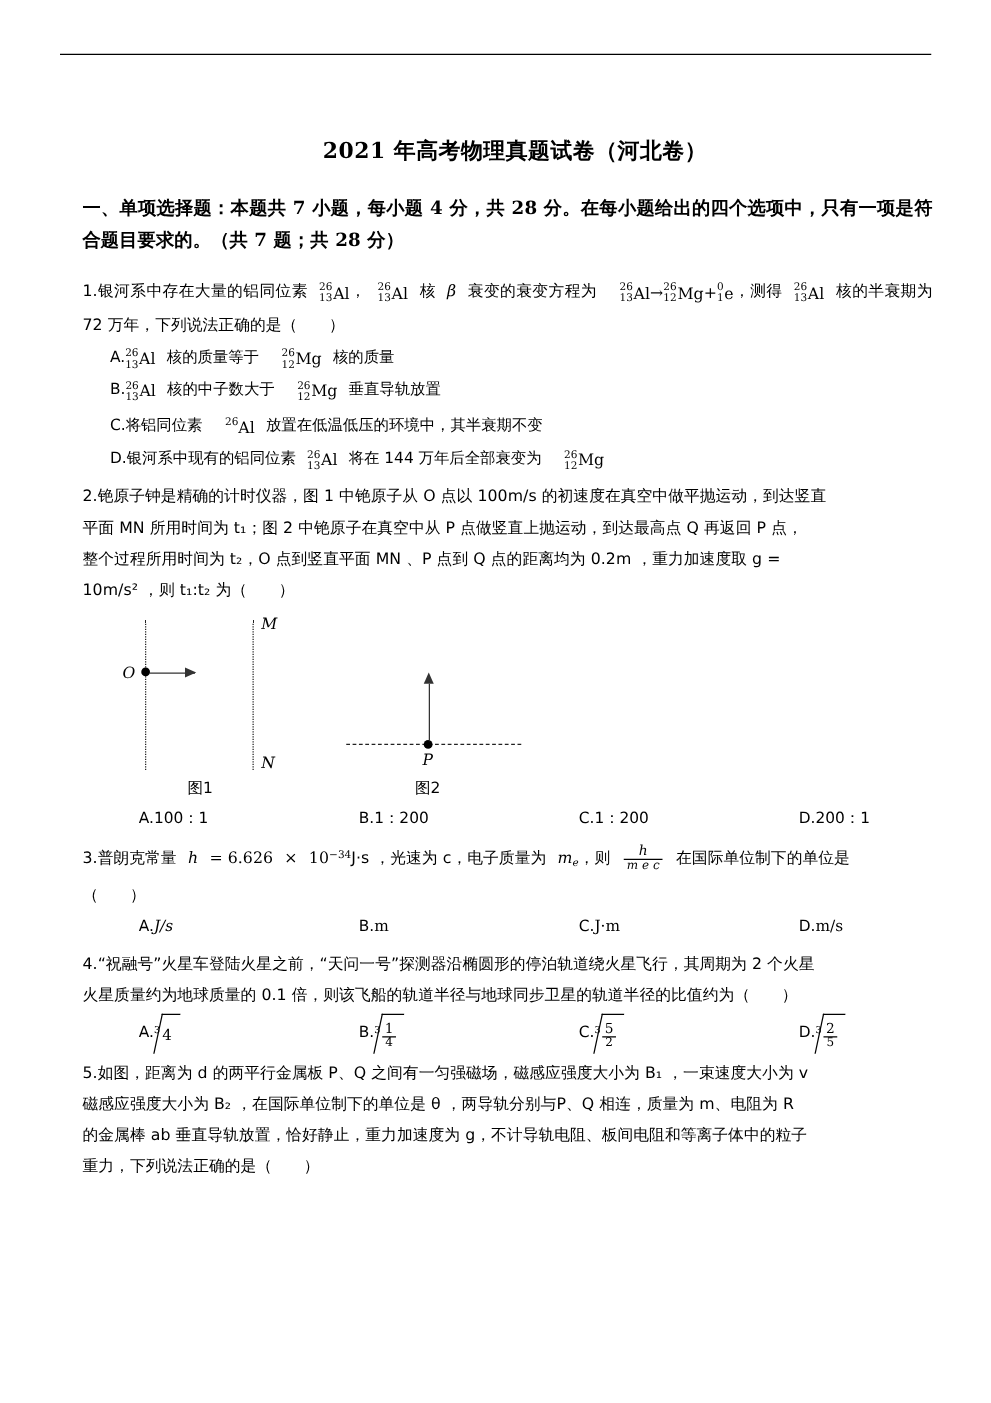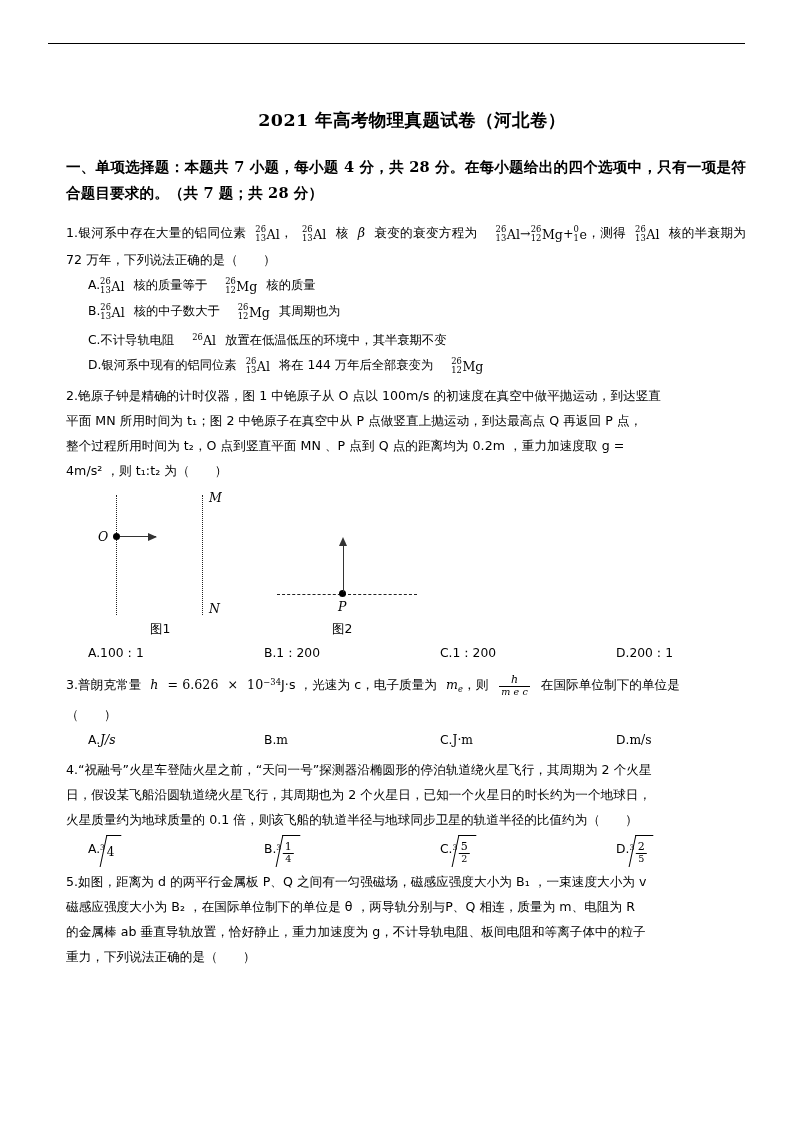--- a/index.html
+++ b/index.html
@@ -62,20 +62,21 @@
   .q-body { letter-spacing: 0.05px; }
   .opts {
     font-size: 12.3px;
     line-height: 25px;
     margin: 0;
     padding-left: 22px;
   }
   .opts-row {
     display: flex;
     line-height: 25px;
+    margin-left: 23px;
   }
   .opts-row > span {
     display: inline-block;
   }
   .oc { width: 176px; }
   .oc:last-child { width: auto; }
   i, .it {
     font-family: "DejaVu Serif", "Liberation Serif", serif;
     font-style: italic;
   }
@@ -217,35 +218,35 @@
 
     <div class="q q-body">
       <span>1.银河系中存在大量的铝同位素</span><span class="sp"></span><span class="nuc"><span class="ms"><span>26</span><span>13</span></span><span class="el rm">Al</span></span><span>，</span><span class="sp"></span><span class="nuc"><span class="ms"><span>26</span><span>13</span></span><span class="el rm">Al</span></span><span class="sp"></span><span>核</span><span class="sp"></span><span class="it">β</span><span class="sp"></span><span>衰变的衰变方程为</span><span class="sp-lg"></span><span class="nuc"><span class="ms"><span>26</span><span>13</span></span><span class="el rm">Al</span><span class="rm">→</span><span class="ms"><span>26</span><span>12</span></span><span class="el rm">Mg</span><span class="rm">+</span><span class="ms"><span>0</span><span>1</span></span><span class="el rm">e</span></span><span>，测得</span><span class="sp"></span><span class="nuc"><span class="ms"><span>26</span><span>13</span></span><span class="el rm">Al</span></span><span class="sp"></span><span>核</span><span>的半衰期为 72 万年，下列说法正确的是（　　）</span>
     </div>
 
     <div class="opts">
       <div class="opt-line">
         <span>A.</span><span class="nuc"><span class="ms"><span>26</span><span>13</span></span><span class="el rm">Al</span></span><span class="sp"></span><span>核的质量等于</span><span class="sp-lg"></span><span class="nuc"><span class="ms"><span>26</span><span>12</span></span><span class="el rm">Mg</span></span><span class="sp"></span><span>核的质量</span>
       </div>
       <div class="opt-line">
-        <span>B.</span><span class="nuc"><span class="ms"><span>26</span><span>13</span></span><span class="el rm">Al</span></span><span class="sp"></span><span>核的中子数大于</span><span class="sp-lg"></span><span class="nuc"><span class="ms"><span>26</span><span>12</span></span><span class="el rm">Mg</span></span><span class="sp"></span><span>其周期也为</span>
+        <span>B.</span><span class="nuc"><span class="ms"><span>26</span><span>13</span></span><span class="el rm">Al</span></span><span class="sp"></span><span>核的中子数大于</span><span class="sp-lg"></span><span class="nuc"><span class="ms"><span>26</span><span>12</span></span><span class="el rm">Mg</span></span><span class="sp"></span><span>垂直导轨放置</span>
       </div>
       <div class="opt-line">
-        <span>C.</span><span>不计导轨电阻</span><span class="sp-lg"></span><span class="nuc"><span class="sup rm">26</span><span class="el rm">Al</span></span><span class="sp"></span><span>放置在低温低压的环境中，其半衰期不变</span>
+        <span>C.</span><span>将铝同位素</span><span class="sp-lg"></span><span class="nuc"><span class="sup rm">26</span><span class="el rm">Al</span></span><span class="sp"></span><span>放置在低温低压的环境中，其半衰期不变</span>
       </div>
       <div class="opt-line">
         <span>D.</span><span>银河系中现有的铝同位素</span><span class="sp"></span><span class="nuc"><span class="ms"><span>26</span><span>13</span></span><span class="el rm">Al</span></span><span class="sp"></span><span>将在 144 万年后全部衰变为</span><span class="sp-lg"></span><span class="nuc"><span class="ms"><span>26</span><span>12</span></span><span class="el rm">Mg</span></span>
       </div>
     </div>
 
     <div class="q q-body">
       <div>2.铯原子钟是精确的计时仪器，图 1 中铯原子从 O 点以 100m/s 的初速度在真空中做平抛运动，到达竖直</div>
       <div>平面 MN 所用时间为 t₁；图 2 中铯原子在真空中从 P 点做竖直上抛运动，到达最高点 Q 再返回 P 点，</div>
       <div>整个过程所用时间为 t₂，O 点到竖直平面 MN 、P 点到 Q 点的距离均为 0.2m ，重力加速度取 g =</div>
-      <div>4m/s² ，则 t₁:t₂ 为（　　）</div>
+      <div>10m/s² ，则 t₁:t₂ 为（　　）</div>
     </div>
 
     <div class="figures">
 
       <div class="vdash" style="left:26px; top:6px; height:120px;"></div>
       <div class="vdash" style="left:112px; top:6px; height:120px;"></div>
       <div class="dot" style="left:23px; top:44px;"></div>
       <div class="pt-label" style="left:8px; top:40px;">O</div>
       <div class="arrow-h" style="left:30px; top:47.5px; width:36px;"></div>
       <div class="pt-label" style="left:119px; top:1px;">M</div>
@@ -277,21 +278,20 @@
       <div class="opts-row">
         <span class="oc"><span>A.</span><span class="it">J/s</span></span>
         <span class="oc"><span>B.</span><span class="rm">m</span></span>
         <span class="oc"><span>C.</span><span class="rm">J·m</span></span>
         <span class="oc"><span>D.</span><span class="rm">m/s</span></span>
       </div>
     </div>
 
     <div class="q q-body">
       <div>4.“祝融号”火星车登陆火星之前，“天问一号”探测器沿椭圆形的停泊轨道绕火星飞行，其周期为 2 个火星</div>
-      <div>日，假设某飞船沿圆轨道绕火星飞行，其周期也为 2 个火星日，已知一个火星日的时长约为一个地球日，</div>
       <div>火星质量约为地球质量的 0.1 倍，则该飞船的轨道半径与地球同步卫星的轨道半径的比值约为（　　）</div>
     </div>
 
     <div class="opts">
       <div class="opts-row" style="line-height:30px;">
         <span class="oc"><span>A.</span><span class="radical"><span class="idx">3</span><span class="rad-body"><span class="rad-inner">4</span></span></span></span>
         <span class="oc"><span>B.</span><span class="radical"><span class="idx">3</span><span class="rad-body"><span class="rad-inner"><span class="frac"><span class="num">1</span><span class="den">4</span></span></span></span></span></span>
         <span class="oc"><span>C.</span><span class="radical"><span class="idx">3</span><span class="rad-body"><span class="rad-inner"><span class="frac"><span class="num">5</span><span class="den">2</span></span></span></span></span></span>
         <span class="oc"><span>D.</span><span class="radical"><span class="idx">3</span><span class="rad-body"><span class="rad-inner"><span class="frac"><span class="num">2</span><span class="den">5</span></span></span></span></span></span>
       </div>

